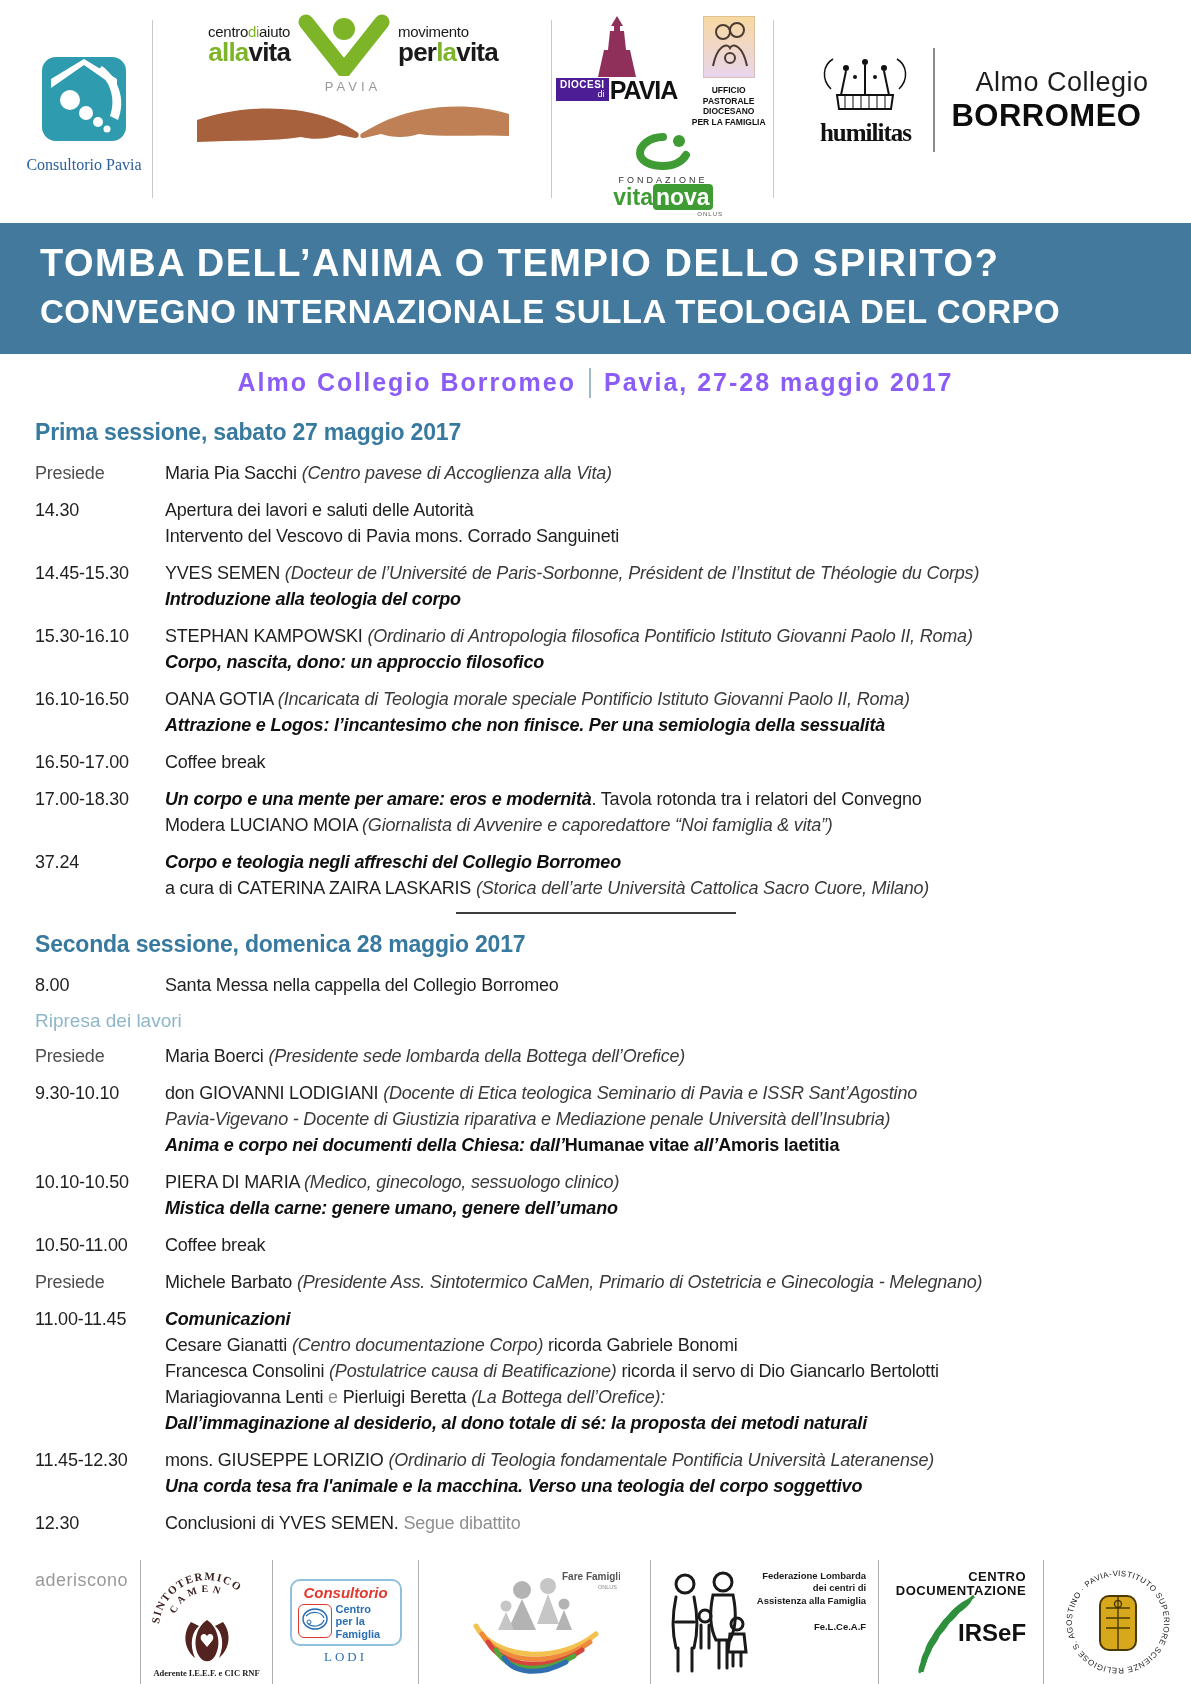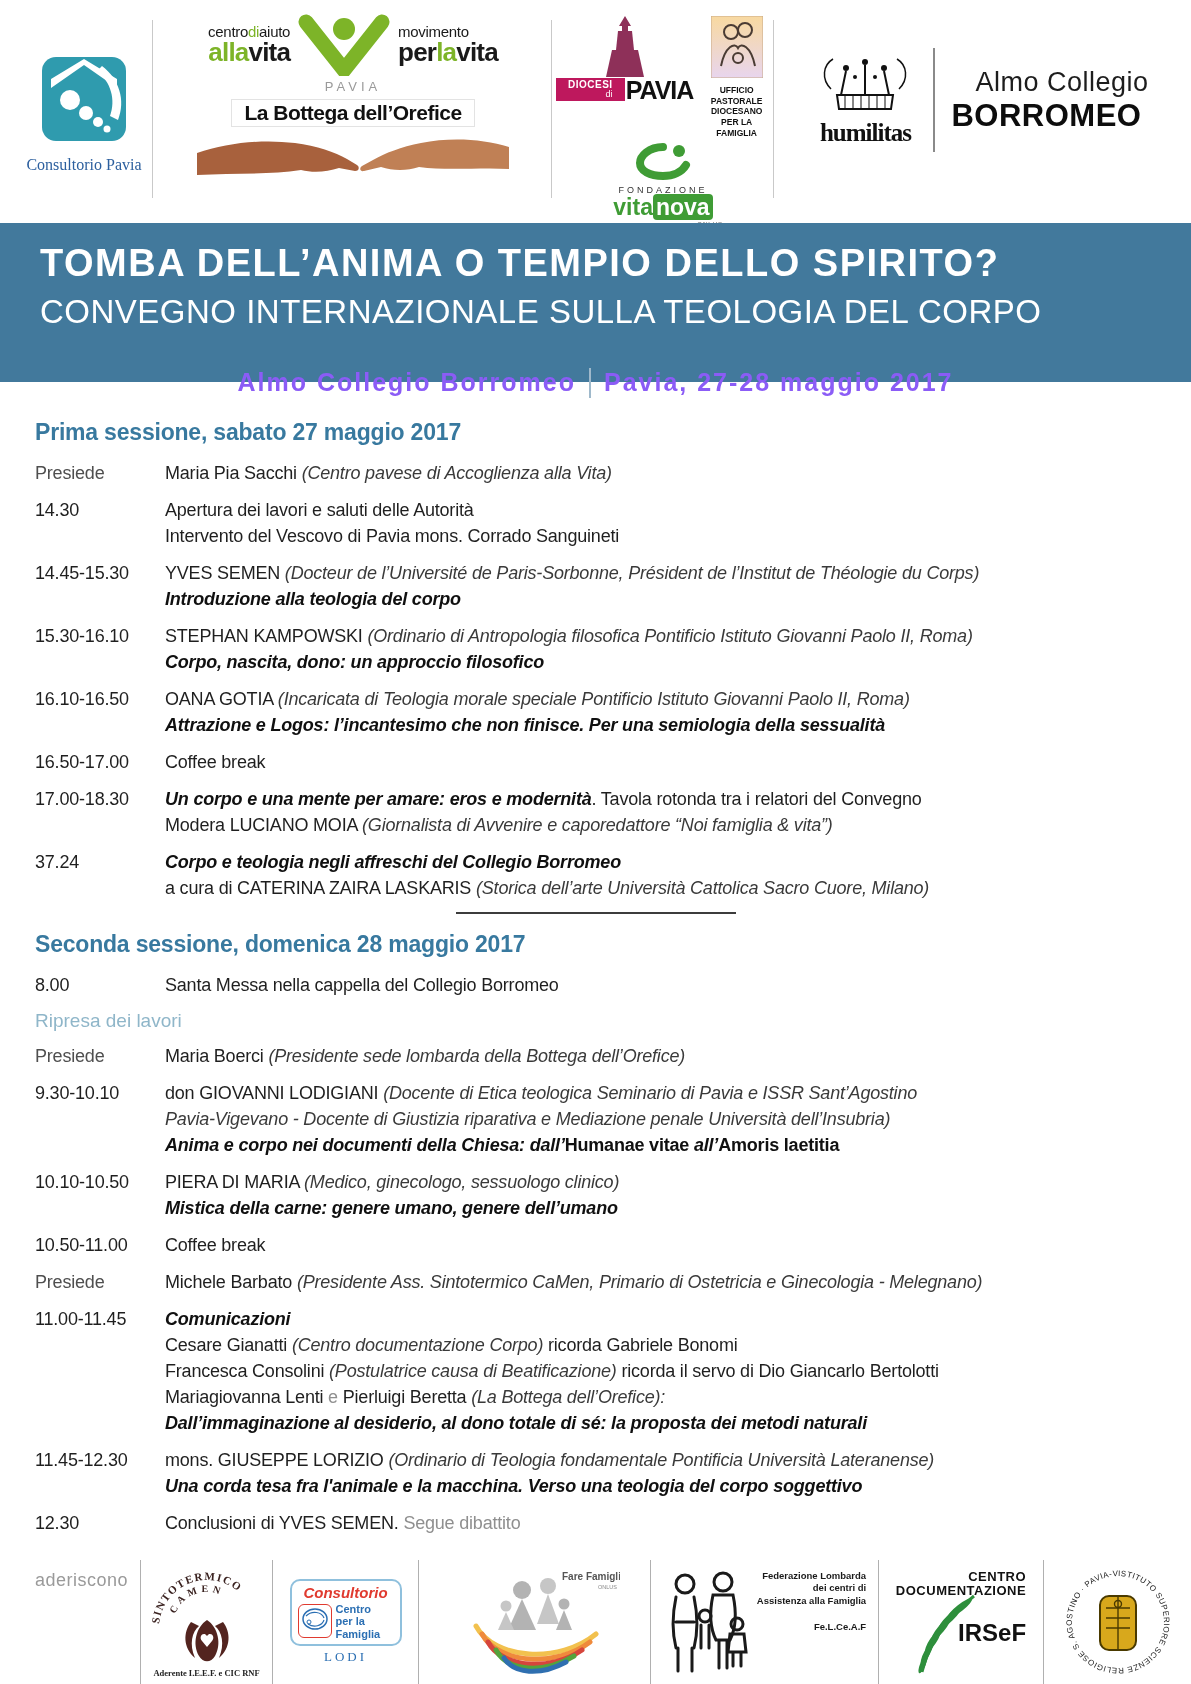--- a/index.html
+++ b/index.html
@@ -20,45 +20,45 @@
   .cav-big{font-size:26px;font-weight:bold;color:#1a1a1a;letter-spacing:-0.8px;}
   .green{color:#7db428;}
   .cav-city{font-size:13px;letter-spacing:4px;color:#9a9a9a;margin-top:3px;}
   .bottega{display:inline-block;margin-top:5px;padding:1px 12px;border:1px solid #e3e3e3;
            font-size:21px;font-weight:bold;color:#111;letter-spacing:-0.5px;}
   .hands{margin-top:2px;}
   .g3{position:absolute;left:556px;top:16px;width:214px;text-align:center;}
   .dio-row{display:flex;justify-content:center;align-items:flex-start;gap:10px;}
   .dio-left{text-align:center;}
   .dio-name{display:flex;align-items:flex-end;justify-content:center;margin-top:-4px;}
-  .dio-box{background:#be185d;color:#fff;padding:2px 12px;line-height:1;text-align:right;}
+  .dio-box{background:#4c1d95;color:#fff;padding:2px 4px;line-height:1;text-align:right;}
   .dio-box .b1{font-size:10px;font-weight:bold;letter-spacing:0.5px;}
   .dio-box .b2{font-size:9px;}
   .dio-pavia{font-size:25px;font-weight:bold;color:#111;letter-spacing:-1px;line-height:0.9;margin-left:1px;}
   .uff-caption{font-size:8.5px;font-weight:bold;color:#111;line-height:1.25;margin-top:3px;}
   .vitanova{margin-top:4px;}
   .vn-fond{font-size:9px;letter-spacing:3px;color:#333;margin-top:1px;}
   .vn-name{font-size:23px;font-weight:bold;line-height:1;margin-top:1px;}
   .vn-vita{color:#3f9c35;}
   .vn-nova{background:#3f9c35;color:#fff;border-radius:4px;padding:0 3px;}
   .vn-onlus{font-size:6px;letter-spacing:1px;color:#555;text-align:right;width:120px;margin:2px auto 0;}
   .g4{position:absolute;left:778px;top:48px;width:406px;display:flex;align-items:center;justify-content:center;gap:16px;}
   .humi-col{text-align:center;}
   .humilitas{font-family:"Liberation Serif",serif;font-weight:bold;font-size:25px;color:#111;
              letter-spacing:-1px;margin-top:-4px;}
   .g4-rule{width:2px;height:104px;background:#8a8a8a;}
   .acb{text-align:left;line-height:1.15;}
   .acb-1{font-size:27px;color:#1d1d1d;letter-spacing:0.5px;margin-left:24px;}
   .acb-2{font-size:31px;font-weight:bold;color:#0d0d0d;letter-spacing:0.5px;}
 
   
-  .banner{position:absolute;top:223px;left:0;width:100%;height:159px;background:#42799c;
+  .banner{position:absolute;top:223px;left:0;width:100%;height:131px;background:#42799c;
           box-sizing:border-box;padding:21px 0 0 40px;color:#fff;}
   .banner-title{font-size:38px;font-weight:bold;letter-spacing:1.5px;line-height:1.05;white-space:nowrap;}
-  .banner-subtitle{font-size:33px;font-weight:400;letter-spacing:0.5px;margin-top:9px;white-space:nowrap;}
+  .banner-subtitle{font-size:33px;font-weight:700;letter-spacing:0.5px;margin-top:9px;white-space:nowrap;}
 
   
   .dateline{position:absolute;top:368px;left:0;width:100%;text-align:center;
             font-size:25px;font-weight:bold;color:#8b5cf6;letter-spacing:2px;}
   .dateline .sep{display:inline-block;width:2px;height:30px;background:#9fb9cb;margin:0 13px;vertical-align:-7px;}
 
   
   .schedule{position:absolute;top:418px;left:35px;width:1121px;}
   .session-heading{font-size:23px;font-weight:bold;color:#38799f;margin:0 0 14px 0;line-height:28px;letter-spacing:-0.2px;}
   .session-divider{width:280px;border-top:2px solid #3c3c3c;margin:8px auto 16px auto;}
@@ -126,21 +126,20 @@
         <svg width="96" height="62" viewBox="0 0 96 62">
           <path d="M10,8 L48,56 L86,8" stroke="#7db428" stroke-width="15" fill="none" stroke-linecap="round"></path>
           <circle cx="48" cy="15" r="11" fill="#7db428"></circle>
         </svg>
         <div class="cav-txt right">
           <div class="cav-small">movimento</div>
           <div class="cav-big"><span>per</span><span class="green">la</span><span>vita</span></div>
         </div>
       </div>
       <div class="cav-city">PAVIA</div>
-      <div><span class="bottega">La Bottega dell’Orefice</span></div>
       <div class="hands">
         <svg width="312" height="58" viewBox="0 0 312 58">
           <path fill="#a8613d" d="M0,24 C30,14 64,10 98,14 C120,17 138,23 150,30 L160,36 C163,38 162,42 158,42 L142,39 C130,43 116,44 104,41 C72,46 34,44 0,46 Z"></path>
           <path fill="#c08055" d="M312,18 C286,10 254,8 224,14 C204,18 188,24 176,31 L165,37 C162,39 163,43 167,42 L184,38 C196,42 210,42 222,38 C252,42 284,38 312,40 Z"></path>
         </svg>
       </div>
     </div>
 
     <div class="g3">
       <div class="dio-row">

